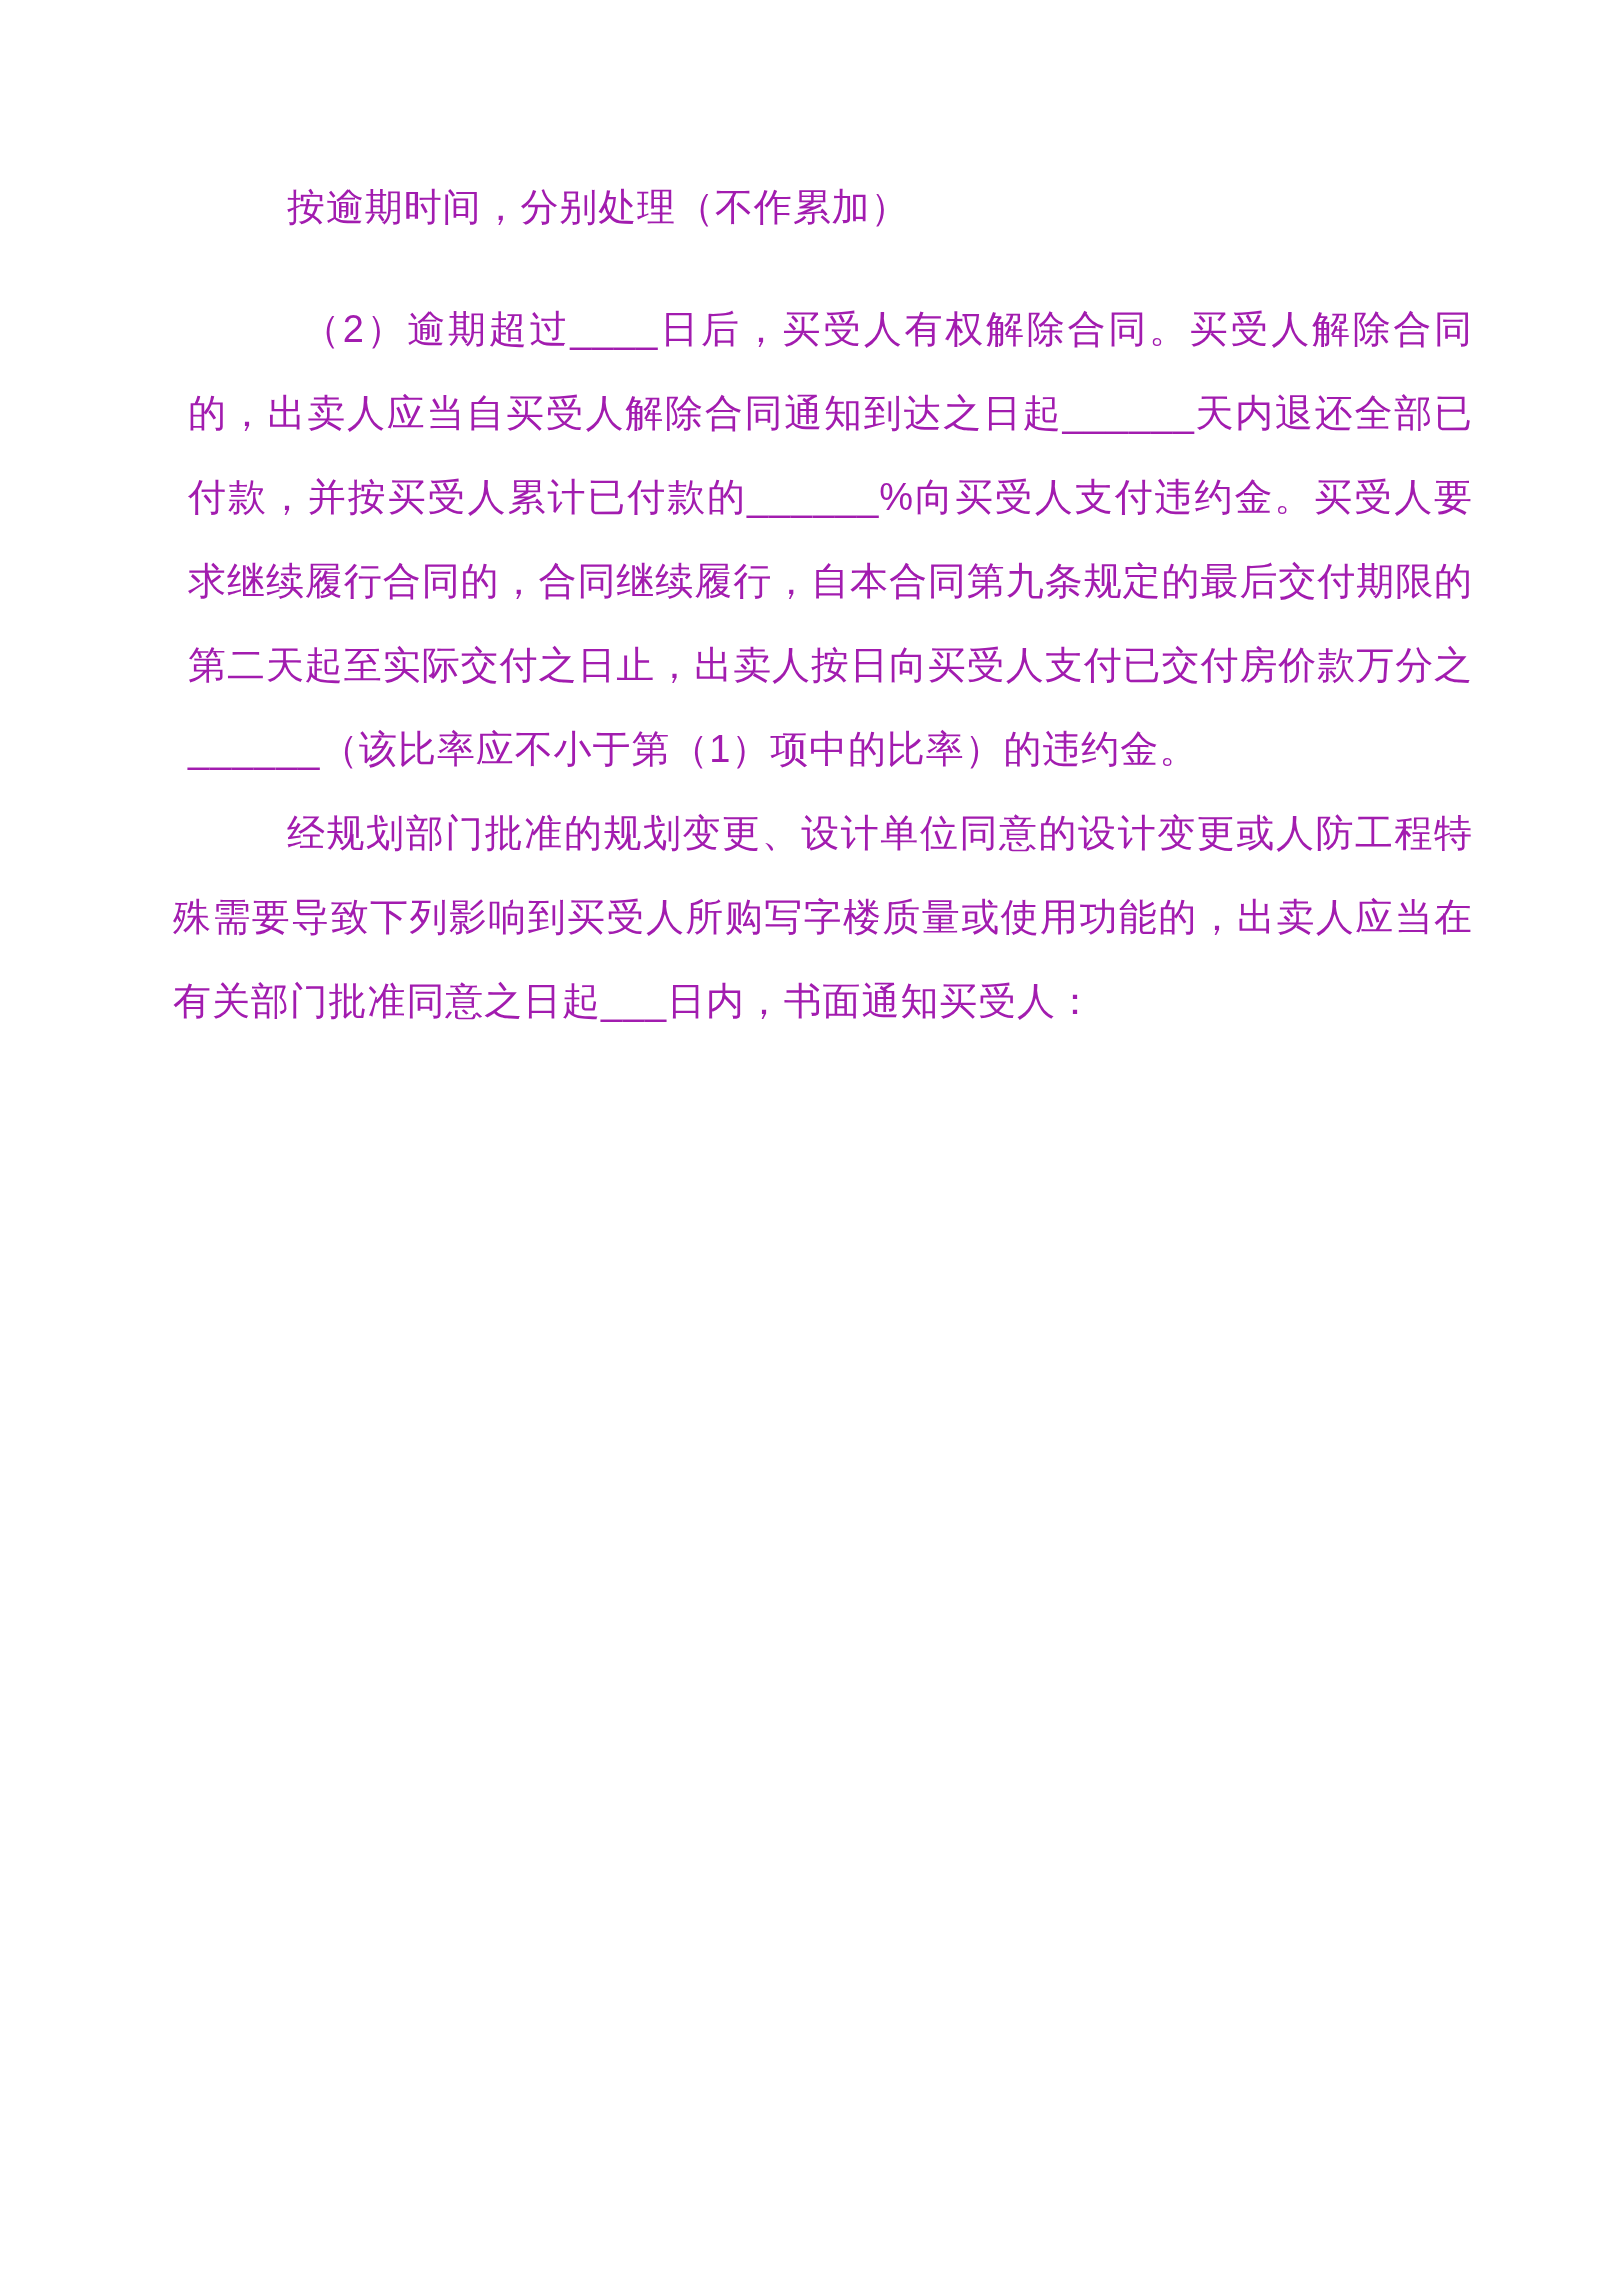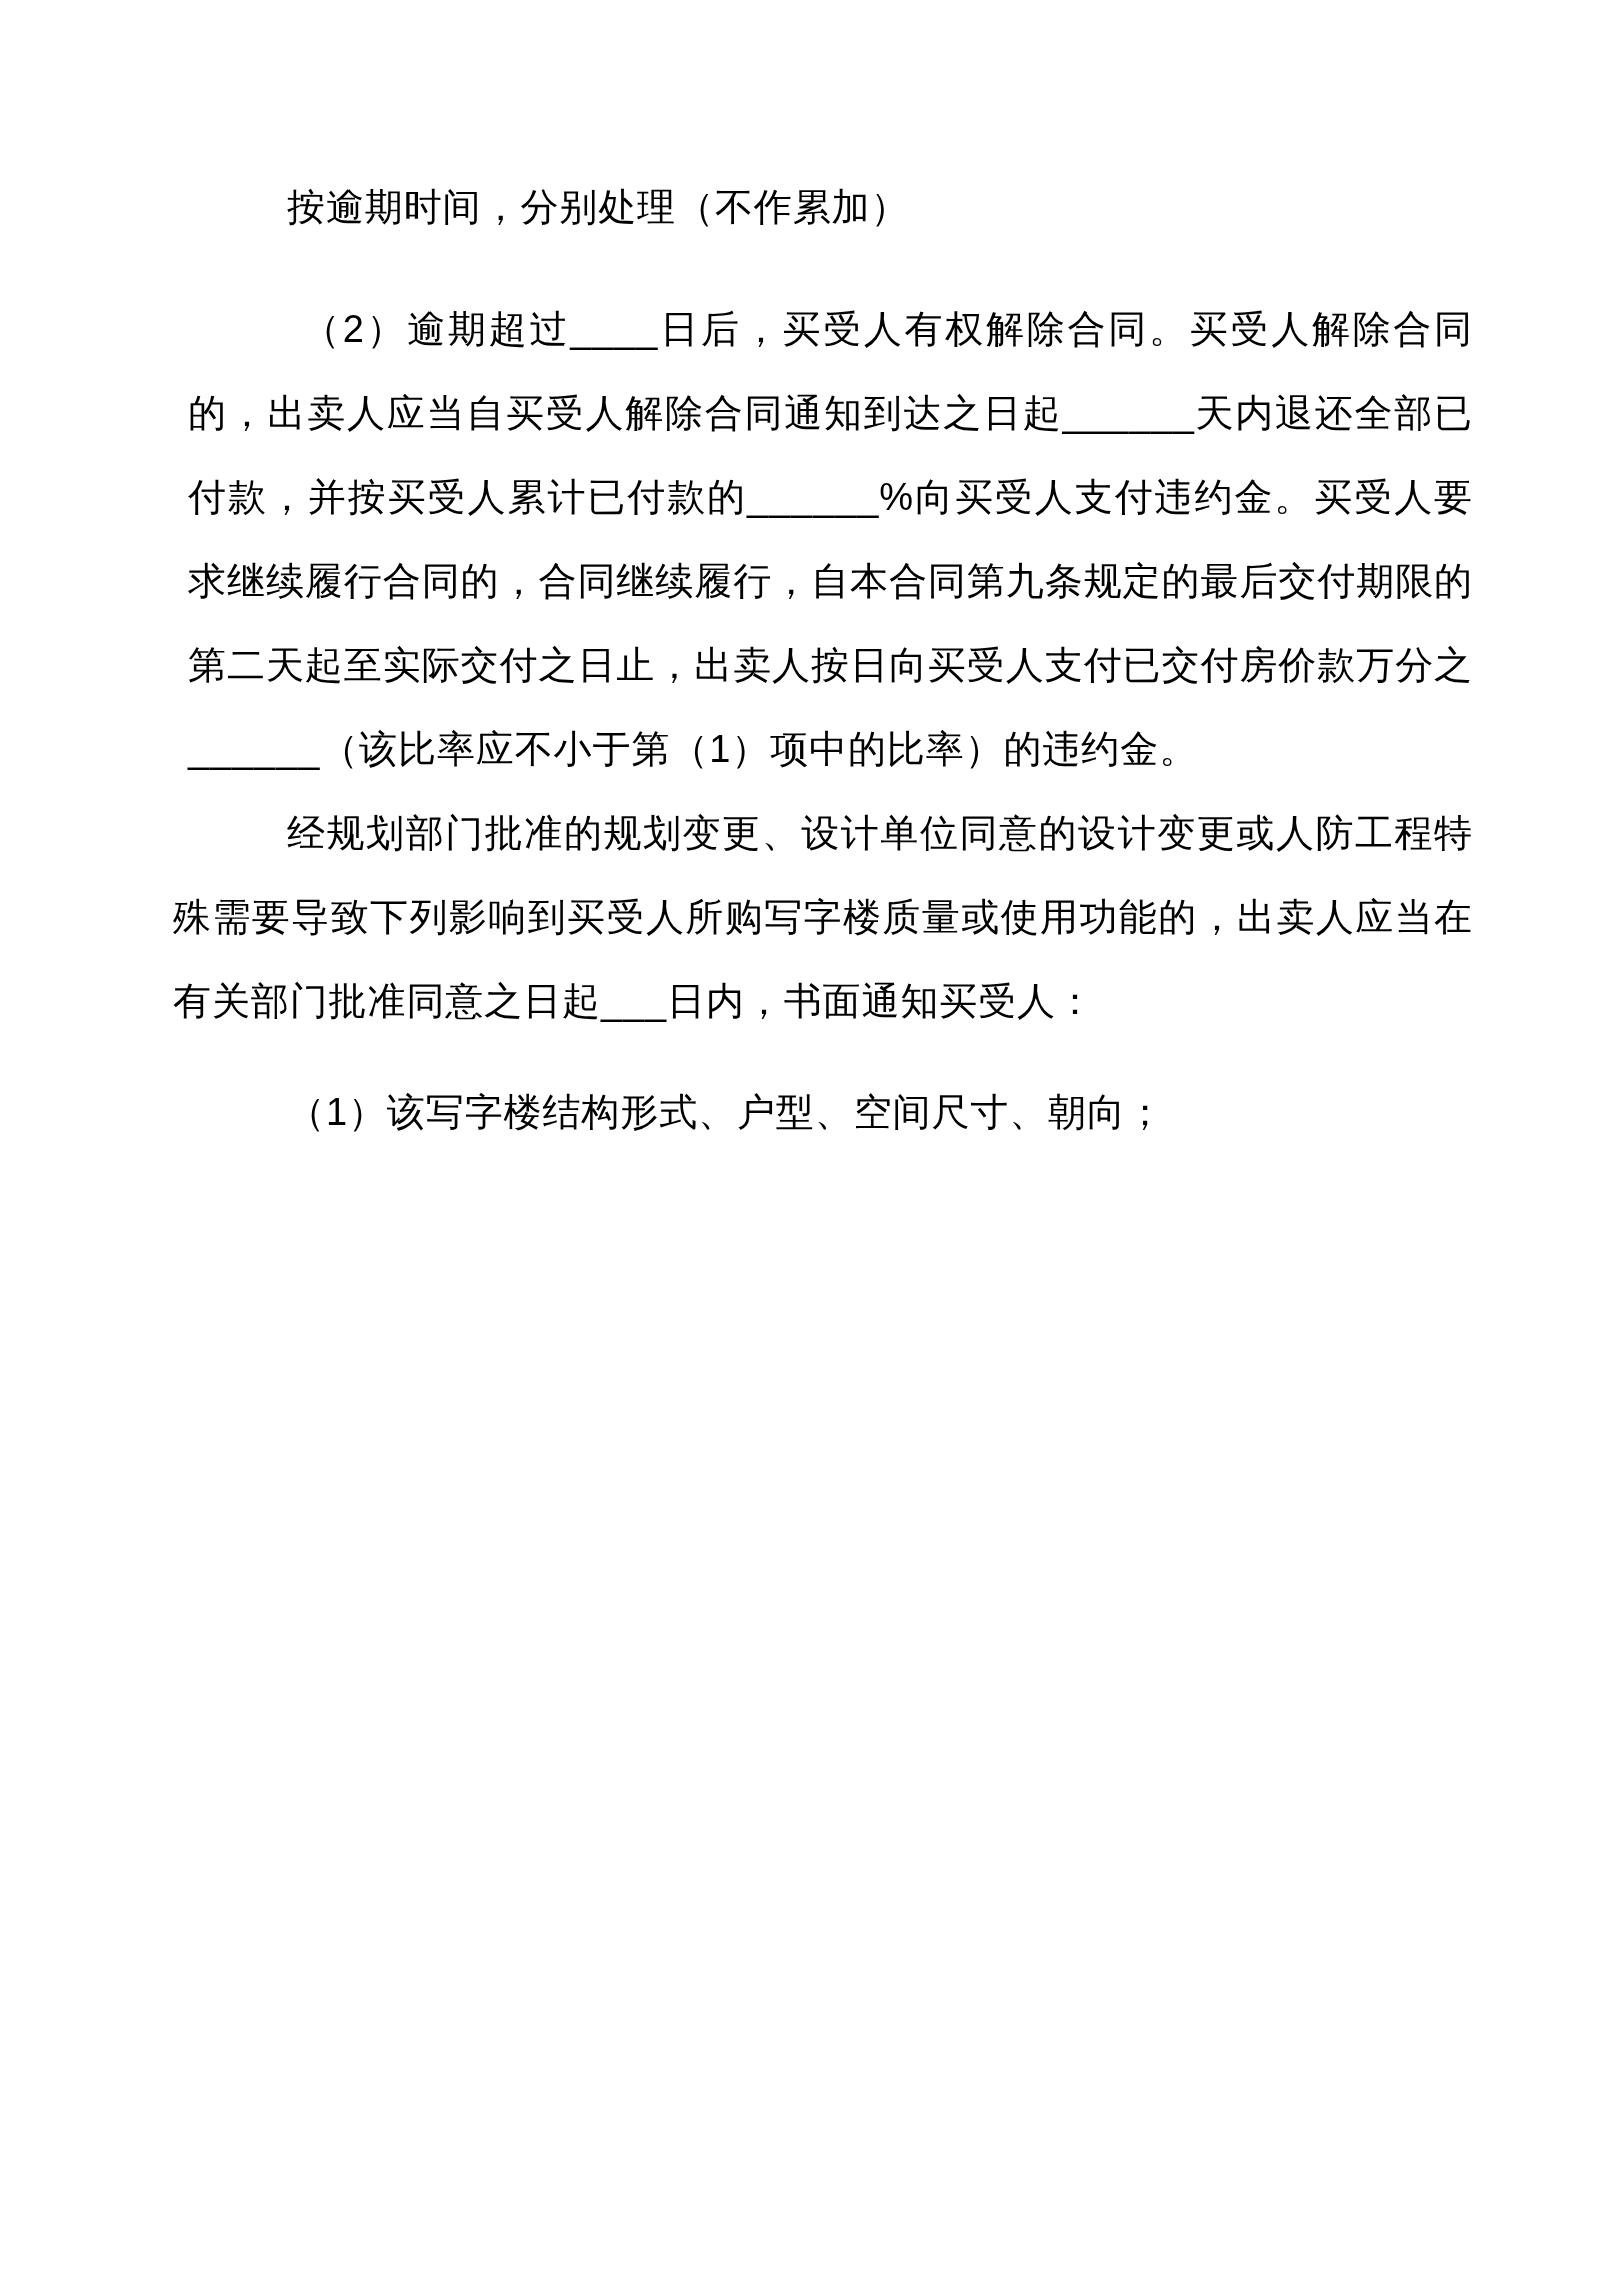--- a/index.html
+++ b/index.html
@@ -6,21 +6,21 @@
     margin: 0;
     padding: 0;
     background: #ffffff;
   }
   .page {
     position: relative;
     width: 1623px;
     height: 1906px;
     margin: 0 auto;
     background: #ffffff;
-    color: #000000;
+    color: #a21caf;
     font-family: "Liberation Sans", "DejaVu Sans", sans-serif;
     overflow: hidden;
   }
   .content {
     position: absolute;
     left: 173px;
     right: 150px;
     top: 165px;
   }
   .content p {
@@ -56,17 +56,16 @@
   }
 </style>
 </head>
 <body>
 
 <div class="page">
   <div class="content">
     <p>按逾期时间，分别处理（不作累加）</p>
     <p class="sp-before">（2）逾期超过____日后，买受人有权解除合同。买受人解除合同的，出卖人应当自买受人解除合同通知到达之日起______天内退还全部已付款，并按买受人累计已付款的______%向买受人支付违约金。买受人要求继续履行合同的，合同继续履行，自本合同第九条规定的最后交付期限的第二天起至实际交付之日止，出卖人按日向买受人支付已交付房价款万分之______（该比率应不小于第（1）项中的比率）的违约金。</p>
     <p>经规划部门批准的规划变更、设计单位同意的设计变更或人防工程特殊需要导致下列影响到买受人所购写字楼质量或使用功能的，出卖人应当在有关部门批准同意之日起___日内，书面通知买受人：</p>
-    <p class="sp-before-sm">（1）该写字楼结构形式、户型、空间尺寸、朝向；</p>
   </div>
   <div class="page-number">9</div>
 </div>
 
 
 </body></html>

